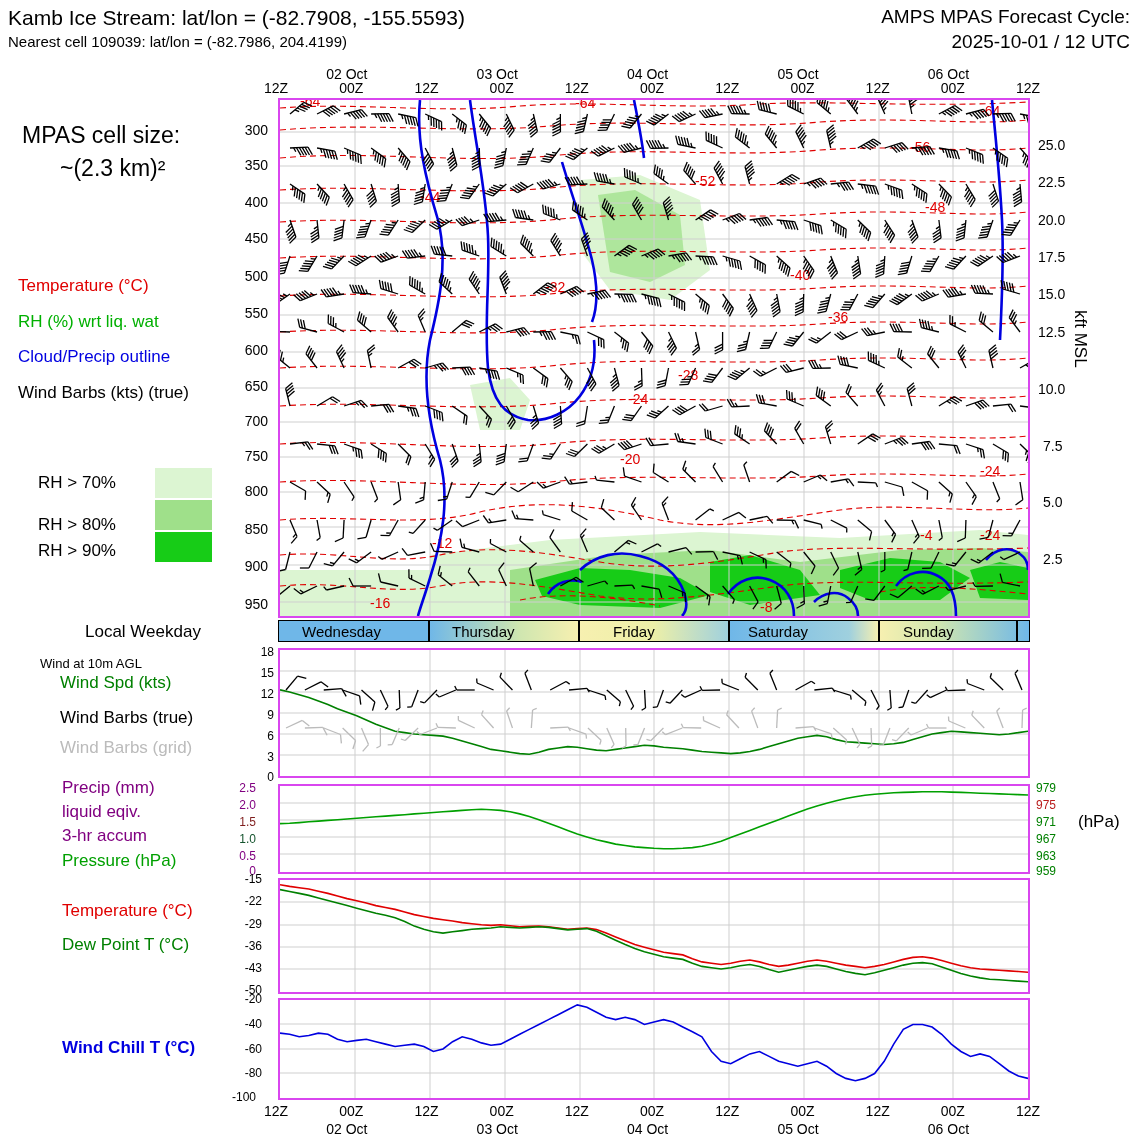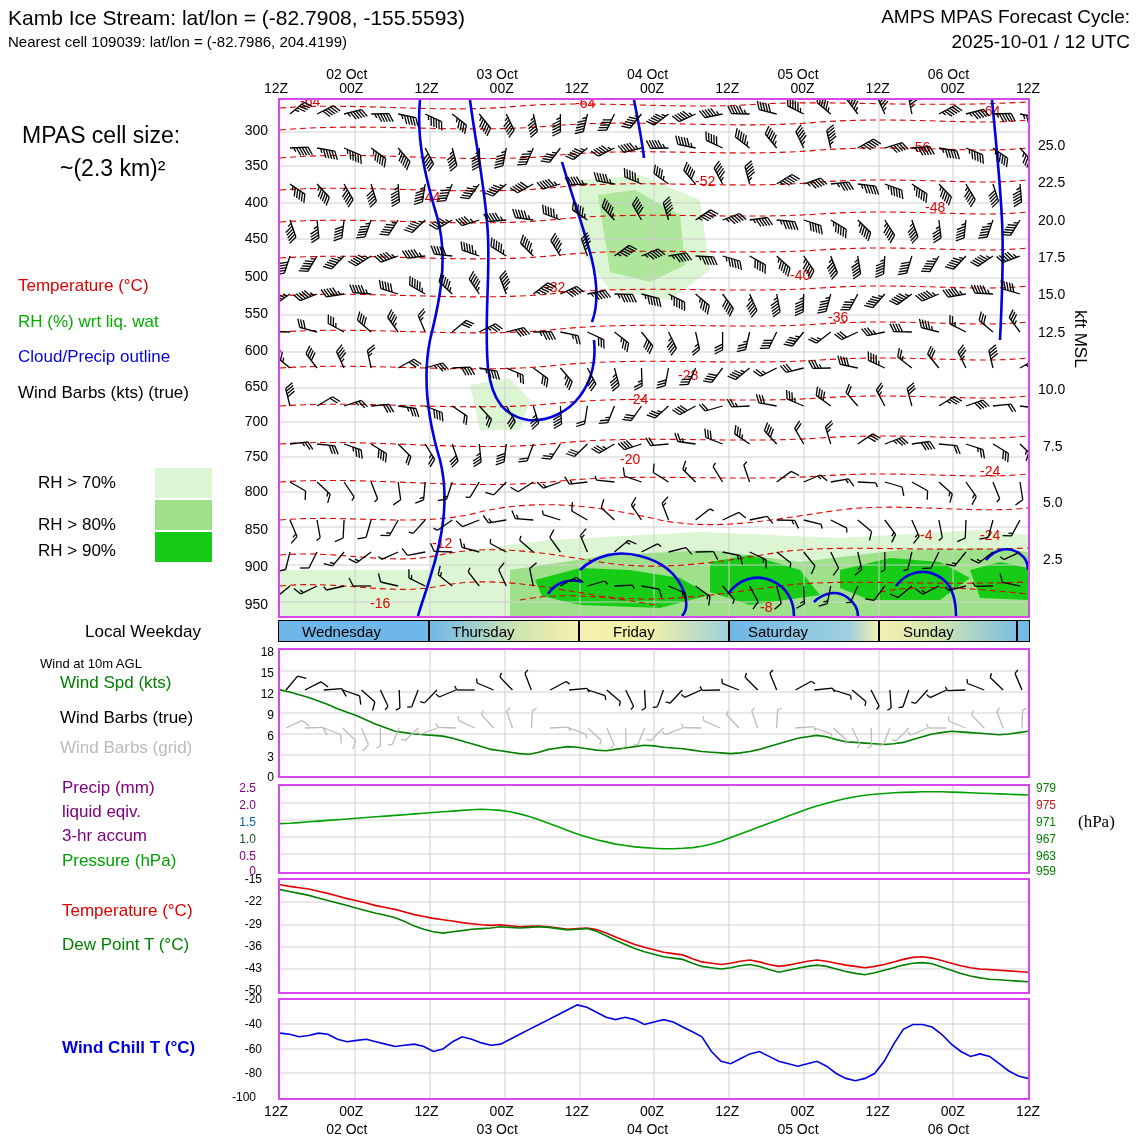--- a/index.html
+++ b/index.html
@@ -52,21 +52,21 @@
   #daybar{left:278px;top:620px;width:752px;height:22px;border:1px solid #000;box-sizing:border-box;}
   #p-wind{left:278px;top:648px;width:752px;height:130px;}
   #p-press{left:278px;top:784px;width:752px;height:90px;}
   #p-temp{left:278px;top:878px;width:752px;height:116px;}
   #p-chill{left:278px;top:998px;width:752px;height:102px;}
 
   svg{display:block;}
   .presslbl{position:absolute;font-size:14px;text-align:right;width:40px;}
   .kftlbl{position:absolute;font-size:14px;}
   #kftmsl{left:1090px;top:310px;font-size:17px;transform:rotate(90deg);transform-origin:left top;}
-  #hpalbl{left:1078px;top:812px;font-size:17px;font-family:Liberation Serif, serif;}
+  #hpalbl{left:1078px;top:812px;font-size:17px;}
 
   .daylbl{position:absolute;font-size:15px;top:623px;}
   .toptick{position:absolute;font-size:14px;top:80px;}
   .topdate{position:absolute;font-size:14px;top:66px;}
   .bottick{position:absolute;font-size:14px;top:1103px;}
   .botdate{position:absolute;font-size:14px;top:1121px;}
 
   .ylab{position:absolute;font-size:12px;text-align:right;width:34px;}
   .ylabr{position:absolute;font-size:12px;text-align:left;width:40px;}
 </style>
@@ -2459,21 +2459,21 @@
         <line x1="599" y1="0" x2="599" y2="86"></line>
       <line x1="673" y1="0" x2="673" y2="86"></line>
     </g>
     <g id="press-line">
         <path d="M0.0,37.6 L9.6,37.3 L19.2,36.6 L28.8,35.8 L38.4,35.1 L47.9,34.4 L57.5,33.7 L67.1,33.0 L76.7,32.3 L86.3,31.5 L95.9,30.8 L105.5,30.1 L115.1,29.4 L124.7,28.7 L134.3,27.9 L143.8,27.2 L153.4,26.5 L163.0,25.8 L172.6,25.1 L182.2,24.4 L191.8,23.7 L201.4,23.3 L211.0,23.7 L220.6,24.4 L230.2,25.8 L239.7,27.9 L249.3,30.5 L258.9,33.7 L268.5,37.3 L278.1,40.8 L287.7,44.4 L297.3,48.0 L306.9,50.9 L316.5,53.8 L326.1,55.9 L335.6,58.1 L345.2,59.5 L354.8,60.9 L364.4,61.6 L374.0,62.3 L383.6,62.7 L393.2,62.7 L402.8,62.3 L412.4,61.6 L421.9,60.2 L431.5,58.1 L441.1,55.2 L450.7,51.6 L460.3,48.0 L469.9,44.4 L479.5,40.8 L489.1,37.3 L498.7,33.7 L508.3,30.1 L517.8,26.5 L527.4,22.9 L537.0,20.1 L546.6,17.2 L556.2,14.7 L565.8,12.5 L575.4,10.8 L585.0,9.3 L594.6,8.2 L604.2,7.5 L613.7,6.8 L623.3,6.4 L632.9,6.1 L642.5,5.7 L652.1,5.7 L661.7,5.7 L671.3,6.1 L680.9,6.4 L690.5,6.8 L700.1,7.2 L709.6,7.5 L719.2,7.9 L728.8,8.2 L738.4,8.6 L748.0,9.0 " fill="none" stroke="#00a000" stroke-width="1.6"></path>
       </g>
   </svg>
 </div>
 <div class="ylab" style="left:222px;top:781px;color:#800080">2.5</div>
 <div class="ylab" style="left:222px;top:798px;color:#800080">2.0</div>
-<div class="ylab" style="left:222px;top:815px;color:#0369a1">1.5</div>
+<div class="ylab" style="left:222px;top:815px;color:#7f1d1d">1.5</div>
 <div class="ylab" style="left:222px;top:832px;color:#14532d">1.0</div>
 <div class="ylab" style="left:222px;top:849px;color:#800080">0.5</div>
 <div class="ylab" style="left:222px;top:864px;color:#800080">0</div>
 <div class="ylabr" style="left:1036px;top:781px;color:#008000">979</div>
 <div class="ylabr" style="left:1036px;top:798px;color:#b91c1c">975</div>
 <div class="ylabr" style="left:1036px;top:815px;color:#008000">971</div>
 <div class="ylabr" style="left:1036px;top:832px;color:#008000">967</div>
 <div class="ylabr" style="left:1036px;top:849px;color:#008000">963</div>
 <div class="ylabr" style="left:1036px;top:864px;color:#008000">959</div>
 

